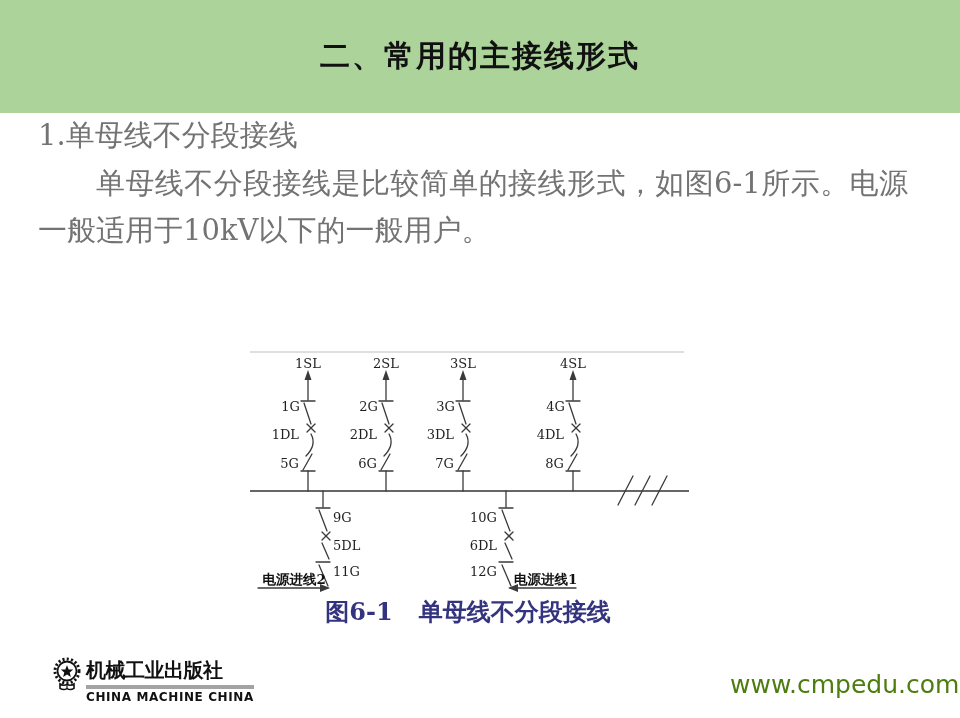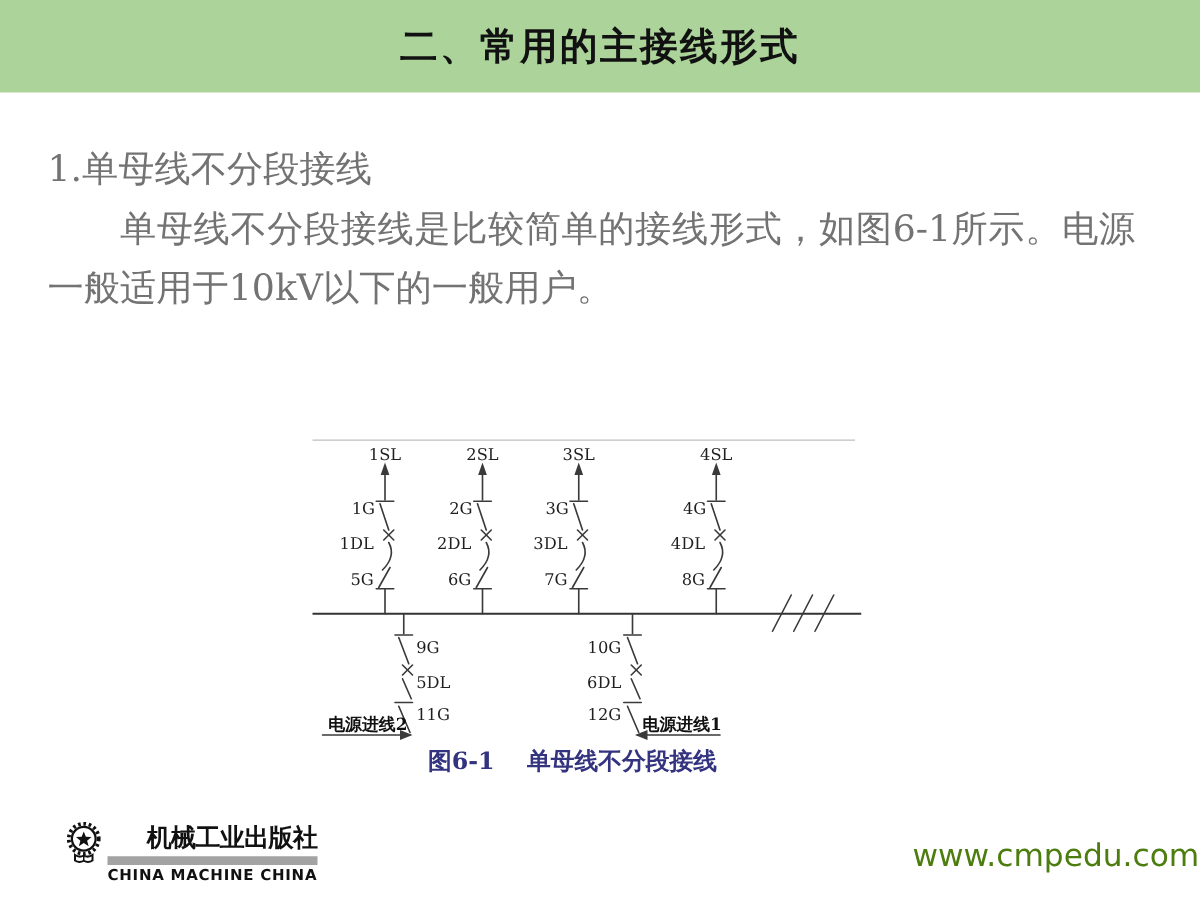--- a/index.html
+++ b/index.html
@@ -6,21 +6,21 @@
   html, body { width: 960px; height: 718px; }
   body {
     position: relative;
     background: #ffffff;
     font-family: "DejaVu Serif", "Liberation Serif", serif;
     overflow: hidden;
   }
 
   
   .header-band {
-    position: absolute; left: 0; top: 0; width: 960px; height: 74px;
+    position: absolute; left: 0; top: 0; width: 960px; height: 113px;
     background: #abd39a;
     display: flex; align-items: center; justify-content: center;
   }
   .header-title {
     font-family: "DejaVu Sans", "Liberation Sans", sans-serif;
     font-weight: bold; font-size: 30px; color: #111111;
     letter-spacing: 2px;
   }
 
   
@@ -36,33 +36,33 @@
   .figure-wrap { position: absolute; left: 248px; top: 350px; width: 442px; height: 246px; }
   .figure-wrap svg { display: block; }
   .schem { stroke: #3a3a3a; stroke-width: 1.3; fill: none; stroke-linecap: round; }
   .schem-thick { stroke: #333333; stroke-width: 1.6; fill: none; }
   .figure-top-edge { stroke: #bfbfbf; stroke-width: 1; }
   .lbl { font-family: "DejaVu Serif", "Liberation Serif", serif; font-size: 13px; fill: #1f1f1f; stroke: none; }
   .lbl-bold { font-family: "DejaVu Serif", "Liberation Serif", serif; font-size: 13.5px; font-weight: bold; fill: #111111; stroke: none; }
   .arrowhead { fill: #3a3a3a; stroke: none; }
 
   .figure-caption {
-    position: absolute; left: 238px; top: 596px; width: 440px;
-    text-align: center; font-weight: bold; font-size: 19px; color: #33337f;
+    position: absolute; left: 248px; top: 596px; width: 440px;
+    text-align: center; font-weight: bold; font-size: 24px; color: #33337f;
   }
   .figure-caption .cap-num { margin-right: 26px; }
 
   
   .logo-block { position: absolute; left: 52px; top: 657px; display: flex; align-items: flex-start; }
   .logo-icon { width: 30px; height: 36px; margin-right: 4px; }
   .logo-texts { display: flex; flex-direction: column; }
   .logo-cn {
     font-family: "DejaVu Sans", "Liberation Sans", sans-serif;
     font-weight: bold; font-size: 20px; letter-spacing: -0.5px; color: #111111;
-    border-bottom: 7px solid #a3a3a3; padding-bottom: 1px; text-align: right;
+    border-bottom: 4px solid #a3a3a3; padding-bottom: 1px;
   }
   .logo-en {
     font-family: "DejaVu Sans", "Liberation Sans", sans-serif;
     font-weight: bold; font-size: 12px; letter-spacing: 0.6px; color: #111111;
     margin-top: 1px;
   }
   .website {
     position: absolute; left: 730px; top: 670px;
     font-family: "DejaVu Sans", "Liberation Sans", sans-serif;
     font-size: 25px; color: #4d7c0f;

